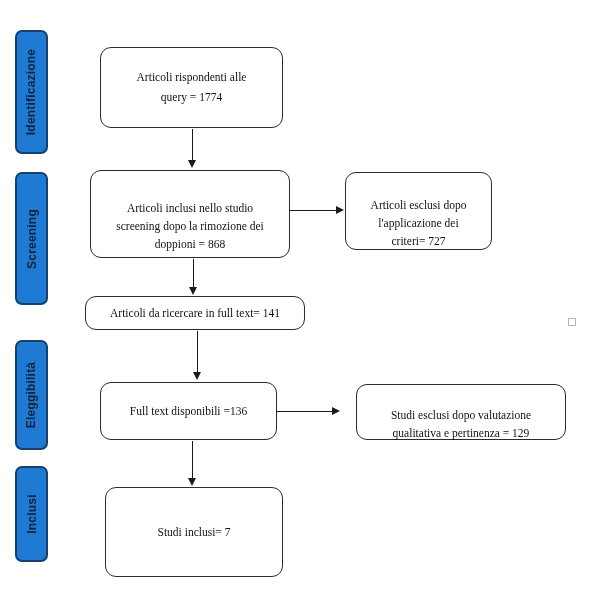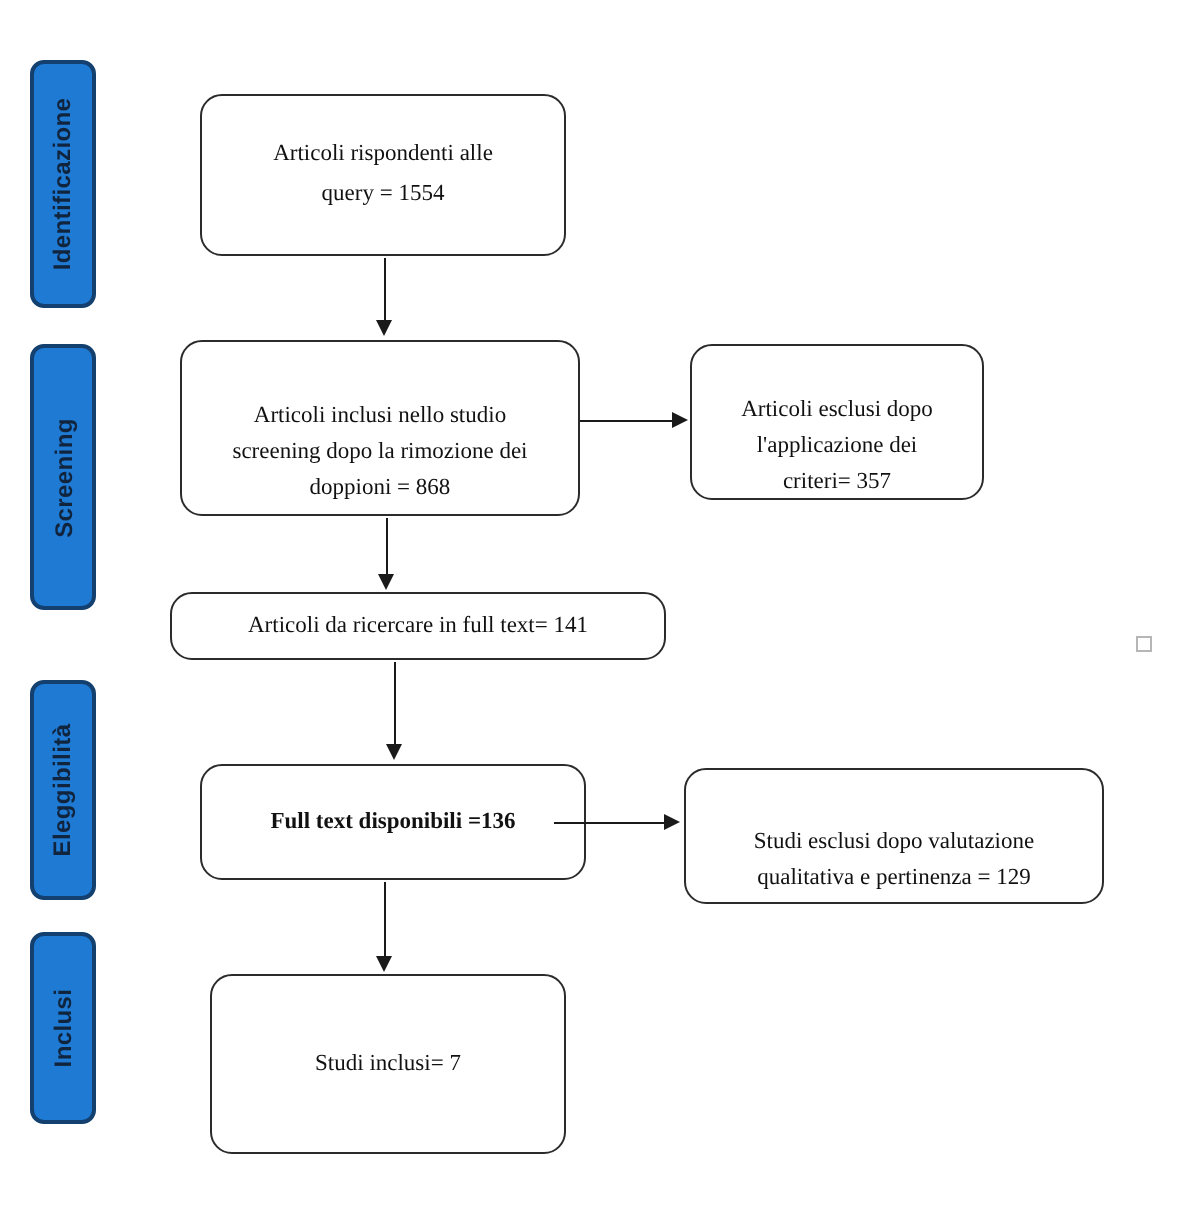--- a/index.html
+++ b/index.html
@@ -122,44 +122,44 @@
   <div class="stage-bar" style="left:15px; top:340px; width:33px; height:110px;">
     <span class="stage-label">Eleggibilità</span>
   </div>
 
   <div class="stage-bar" style="left:15px; top:466px; width:33px; height:96px;">
     <span class="stage-label">Inclusi</span>
   </div>
 
   <div class="flow-box" style="left:100px; top:47px; width:183px; height:81px;">
     <span class="box-text">Articoli rispondenti alle
-query = 1554</span>
+query = 1774</span>
   </div>
 
   <div class="flow-box tight" style="left:90px; top:170px; width:200px; height:88px;">
     <span class="box-text">Articoli inclusi nello studio
 screening dopo la rimozione dei
 doppioni = 868</span>
   </div>
 
   <div class="flow-box tight" style="left:345px; top:172px; width:147px; height:78px;">
     <span class="box-text">Articoli esclusi dopo
 l'applicazione dei
-criteri= 357</span>
+criteri= 727</span>
   </div>
 
-  <div class="flow-box compact" style="left:85px; top:296px; width:248px; height:34px;">
+  <div class="flow-box compact" style="left:85px; top:296px; width:220px; height:34px;">
     <span class="box-text">Articoli da ricercare in full text= 141</span>
   </div>
 
-  <div class="flow-box compact" style="left:100px; top:382px; width:193px; height:58px;font-weight:bold;">
+  <div class="flow-box compact" style="left:100px; top:382px; width:177px; height:58px;">
     <span class="box-text">Full text disponibili =136</span>
   </div>
 
-  <div class="flow-box tight" style="left:342px; top:384px; width:210px; height:68px;justify-content:center;">
+  <div class="flow-box tight" style="left:356px; top:384px; width:210px; height:56px;justify-content:center;">
     <span class="box-text">Studi esclusi dopo valutazione
 qualitativa e pertinenza = 129</span>
   </div>
 
   <div class="flow-box compact" style="left:105px; top:487px; width:178px; height:90px;">
     <span class="box-text">Studi inclusi= 7</span>
   </div>
 
   <div class="conn">
     <div class="conn-line-v" style="left:192px; top:129px; height:33px;"></div>

